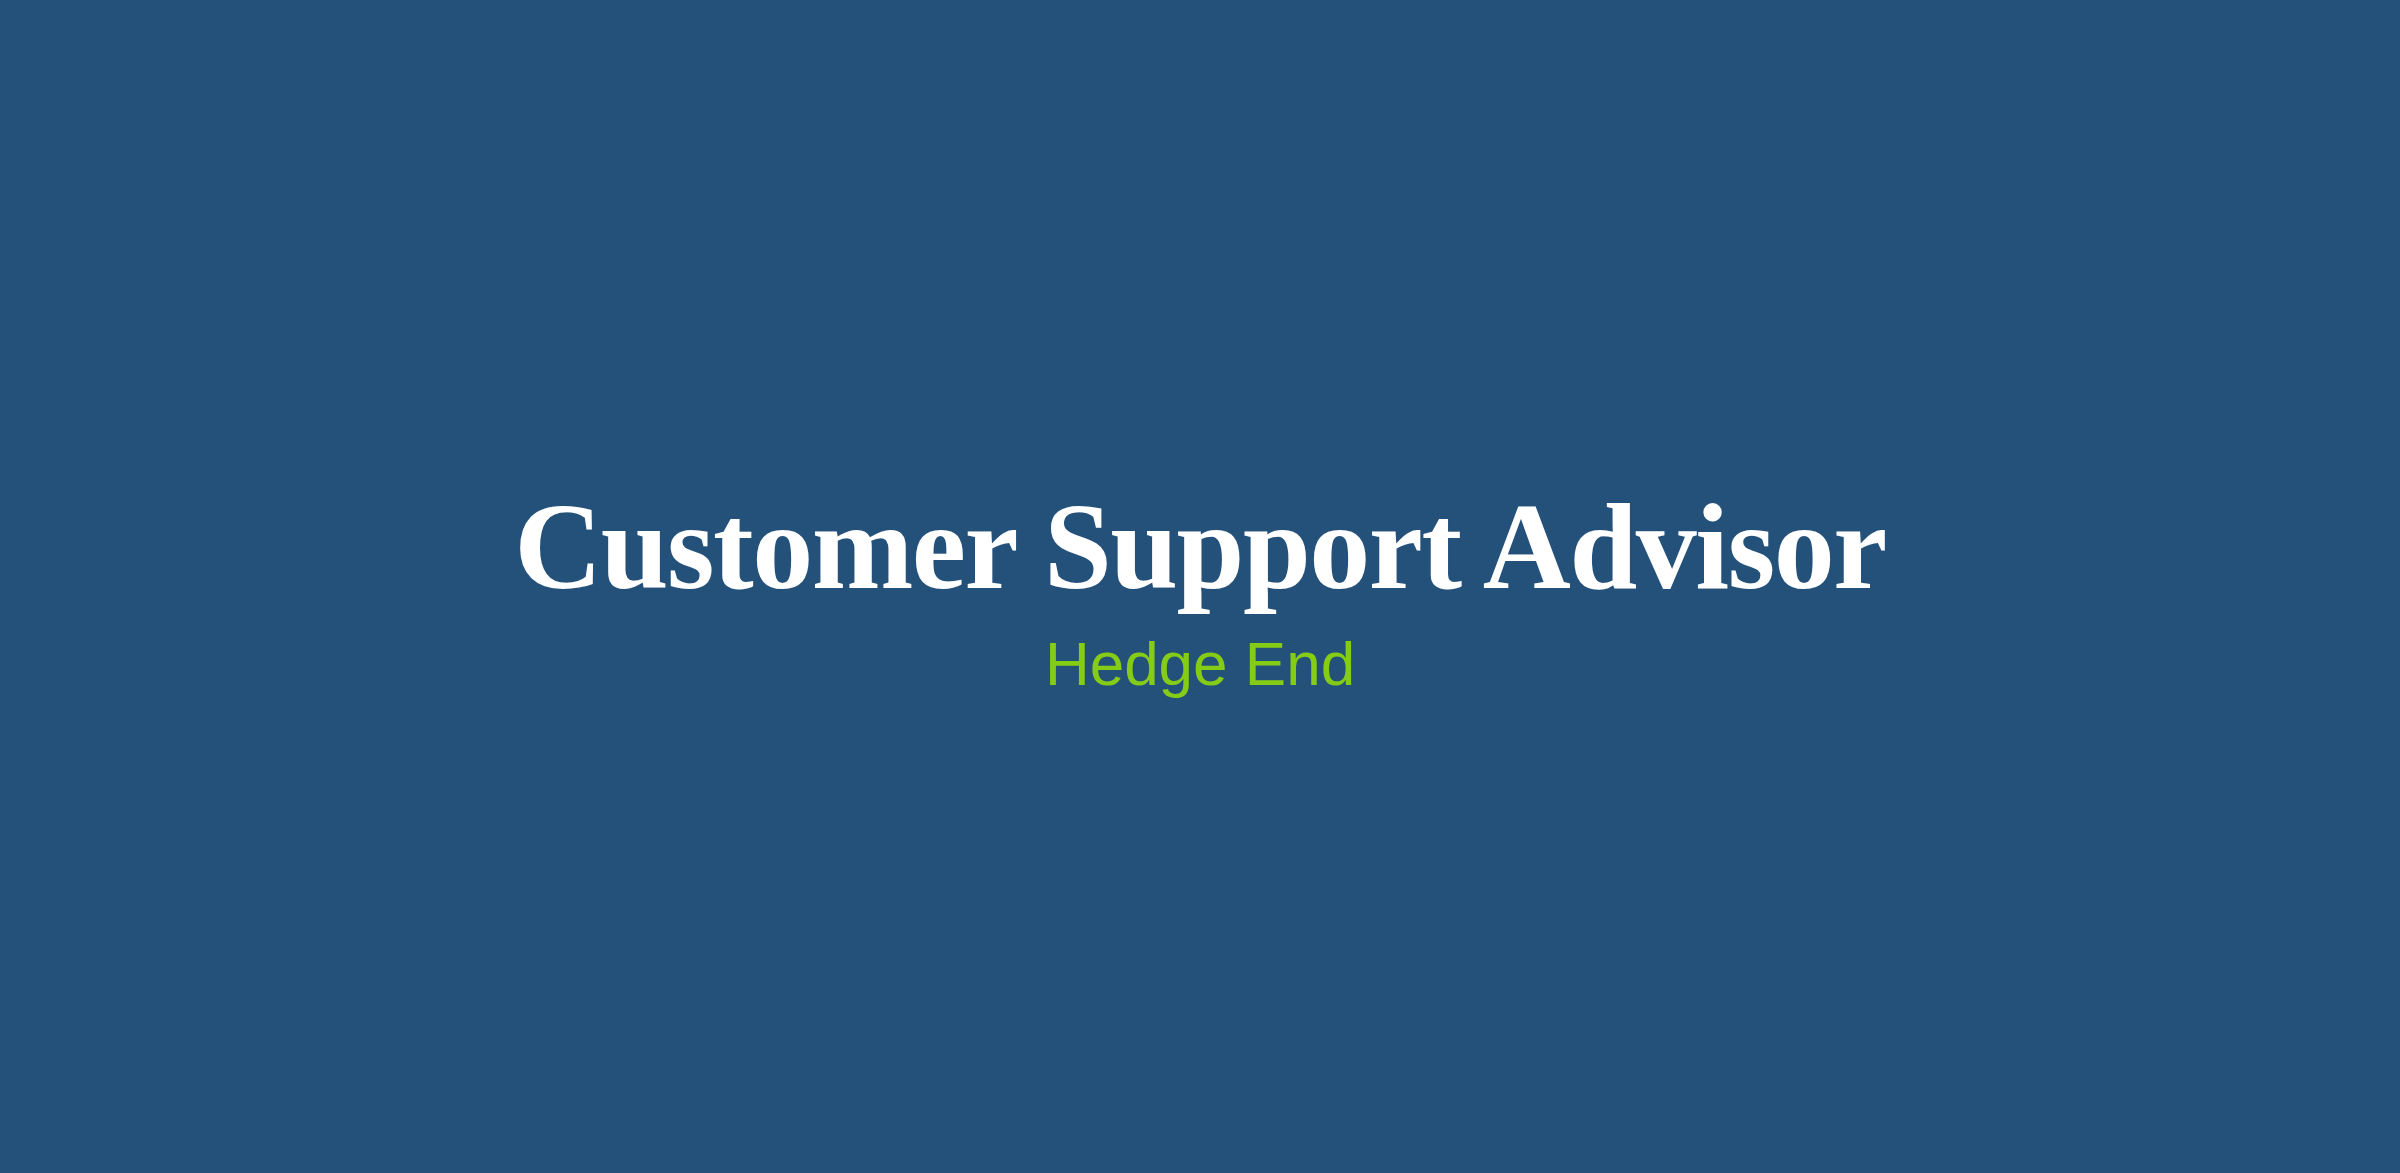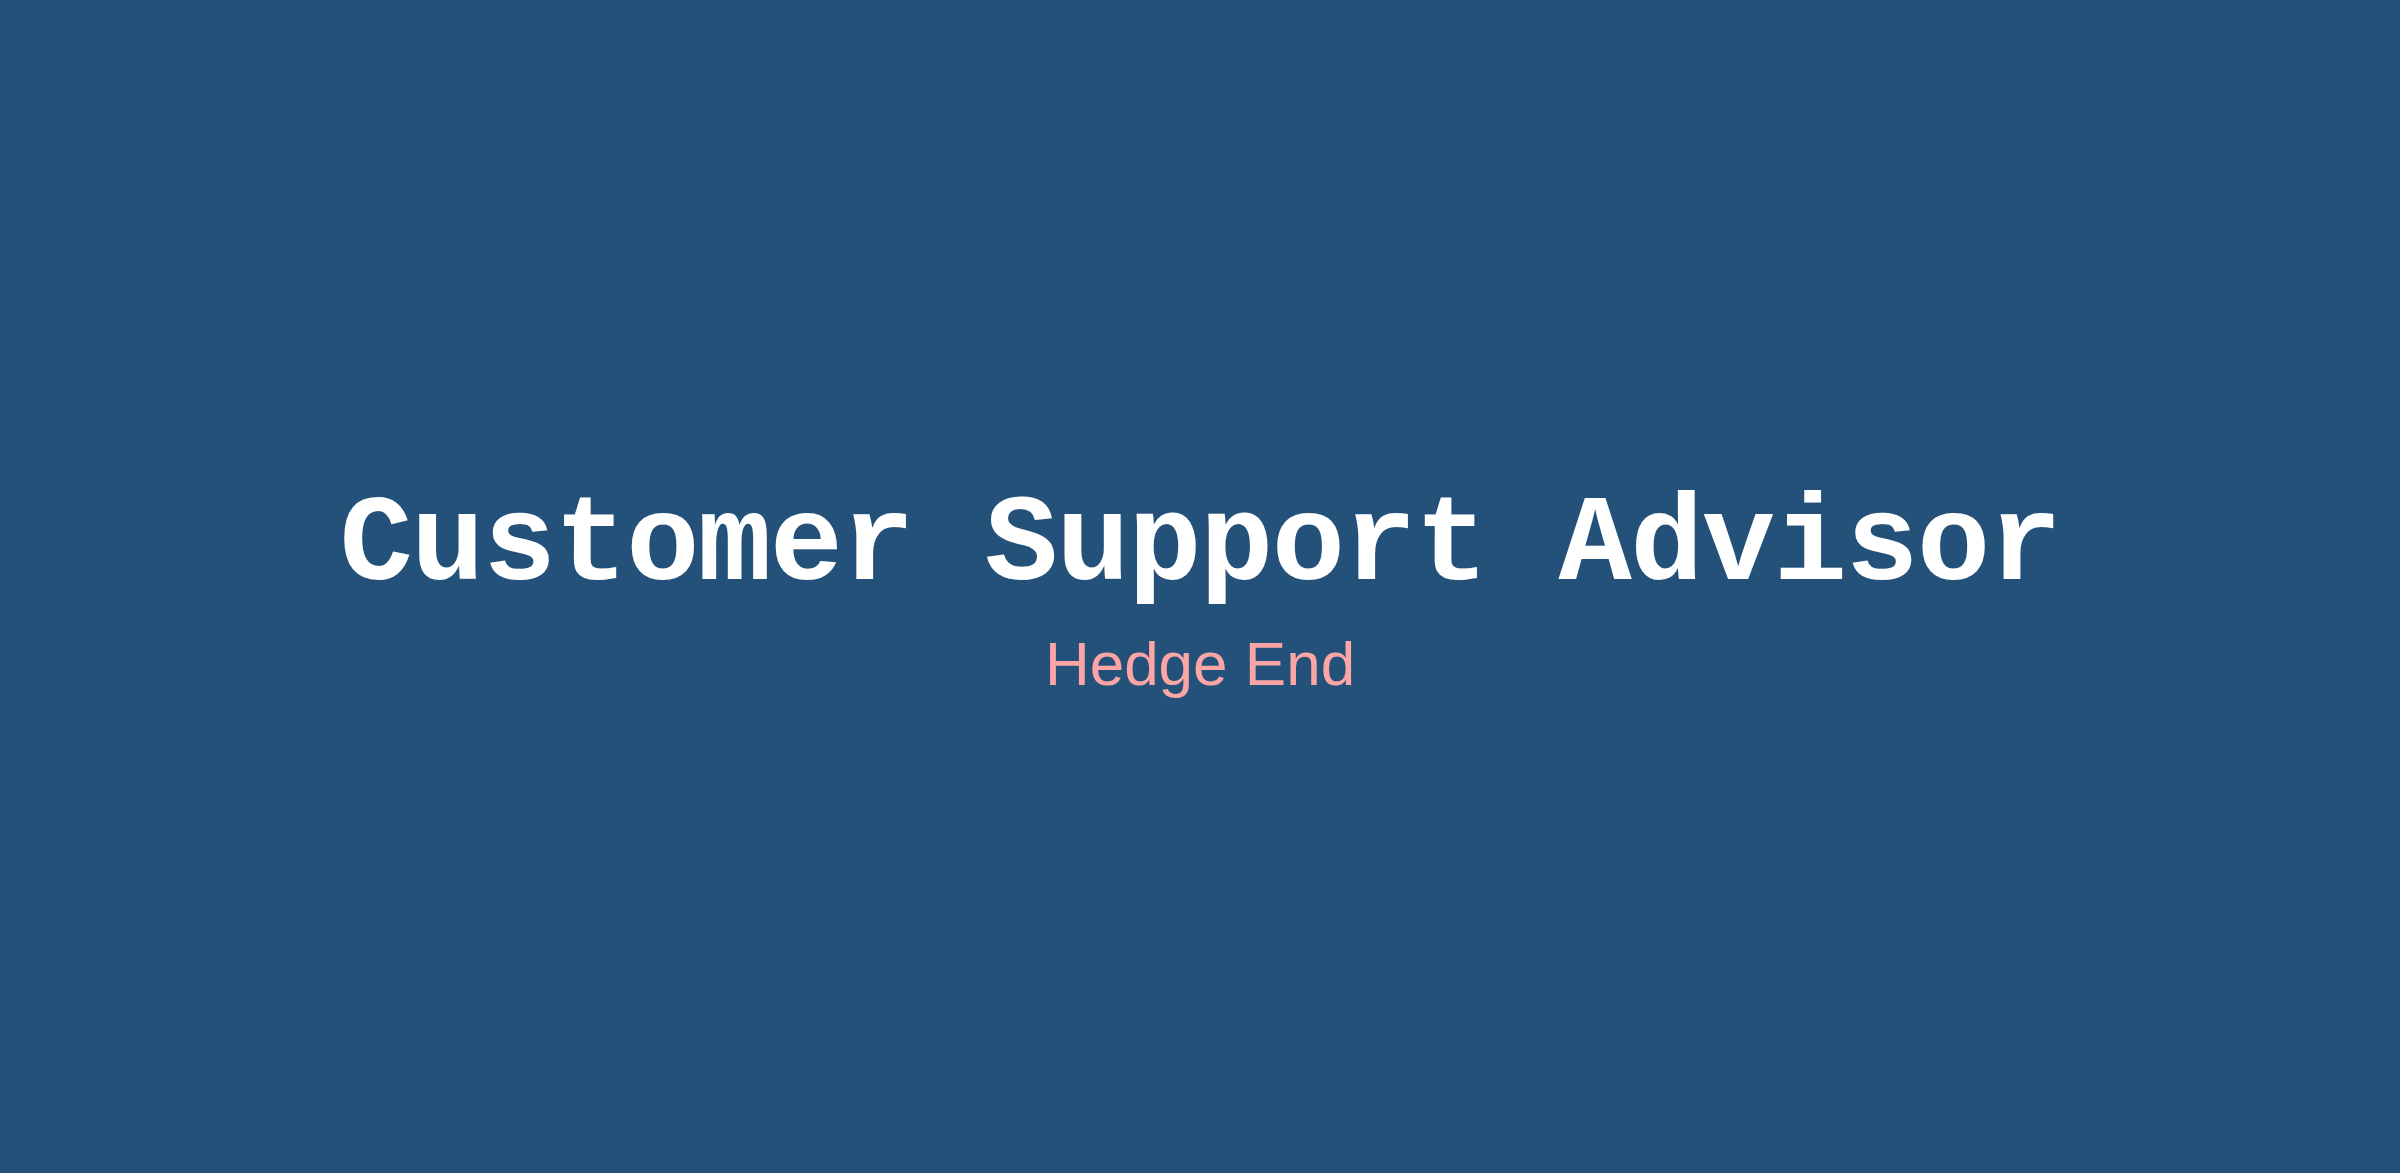--- a/index.html
+++ b/index.html
@@ -35,38 +35,38 @@
     display: flex;
     flex-direction: column;
     align-items: center;
     justify-content: center;
     
     transform: translateY(3px);
   }
 
   .headline {
     margin: 0;
-    font-family: Liberation Mono, monospace;
+    font-family: Liberation Serif, serif;
     font-size: 122px;
     font-weight: 700;
     line-height: 1.08;
     letter-spacing: -1.5px;
     color: #FFFFFF;
     white-space: nowrap;
   }
 
   .subheadline {
     margin: 0;
     margin-top: 18px;
     font-family: "Liberation Sans", sans-serif;
     font-size: 62px;
     font-weight: 400;
     line-height: 1.1;
     letter-spacing: 0px;
-    color: #fca5a5;
+    color: #84cc16;
     white-space: nowrap;
   }
 </style>
 </head>
 <body>
 
 <div class="title-card">
 
   <div class="title-block">
 

